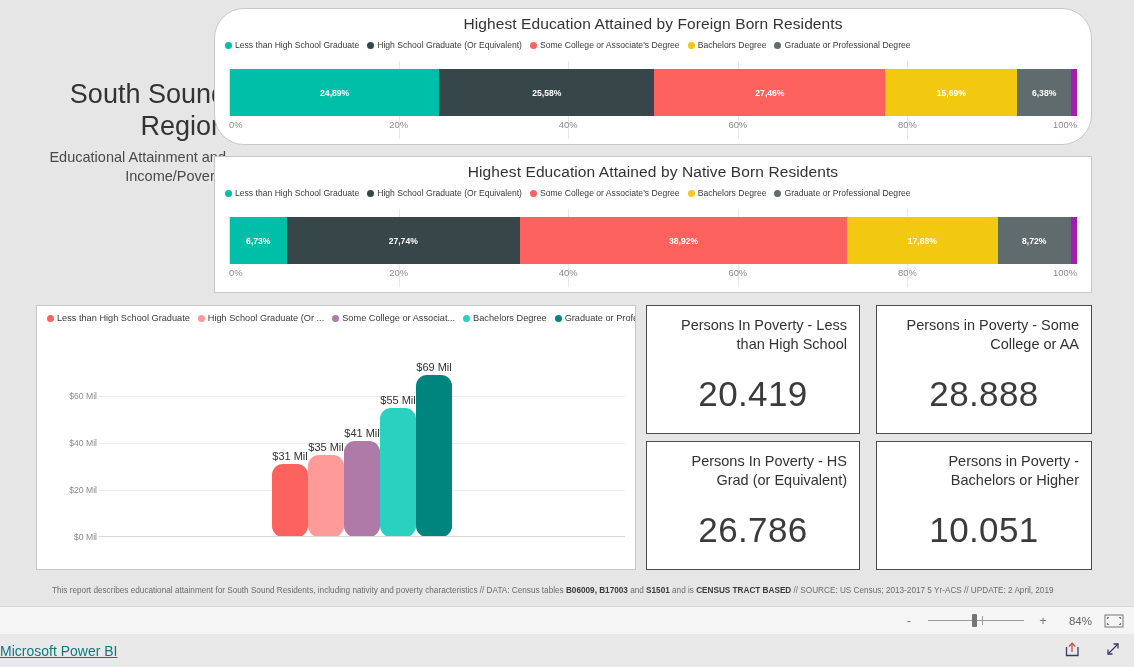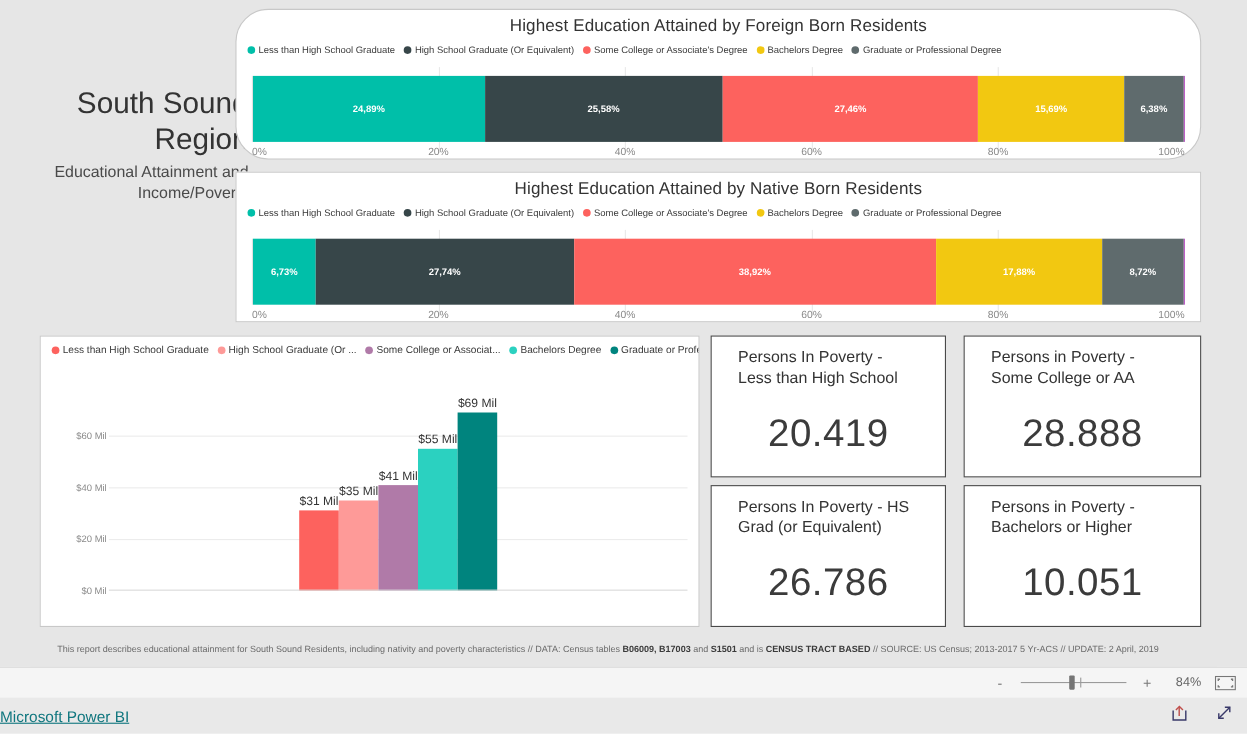--- a/index.html
+++ b/index.html
@@ -86,24 +86,24 @@
 
   
   .stack-wrap {
     position: absolute;
     left: 14px; right: 14px;
     top: 60px;
     height: 70px;
   }
   .stack-plot {
     position: relative;
-    height: 60px;
+    height: 47px;
     display: flex;
     border-left: 1px solid #e0e0e0;
-    border-right: 1px solid #a21caf;
+    border-right: 6px solid #a21caf;
   }
   .stack-gridlines {
     position: absolute;
     left: 0; top: -8px; right: 0; bottom: 0;
     pointer-events: none;
   }
   .stack-gridlines i {
     position: absolute;
     top: 0; bottom: 0;
     width: 1px;
@@ -173,20 +173,21 @@
   .col-bar-slot {
     width: 36px;
     height: 100%;
     position: relative;
     display: flex;
     align-items: flex-end;
   }
   .col-bar {
     width: 100%;
     position: relative;
+    border-radius: 11px;
   }
   .col-bar-label {
     position: absolute;
     left: 50%;
     transform: translate(-50%, -100%);
     top: -2px;
     font-size: 11px;
     color: #333333;
     white-space: nowrap;
   }
@@ -204,23 +205,23 @@
     background: #ffffff;
     border: 1px solid #4a4a4a;
     display: flex;
     flex-direction: column;
     align-items: center;
     padding-top: 10px;
   }
   .kpi-title {
     font-size: 14.5px;
     line-height: 19px;
-    text-align: left;
+    text-align: right;
     color: #333333;
-    padding: 0 24px;
+    padding: 0 12px;
   }
   .kpi-value {
     font-size: 35px;
     color: #3b3b3b;
     margin-top: auto;
     margin-bottom: auto;
     letter-spacing: .4px;
   }
 
   

